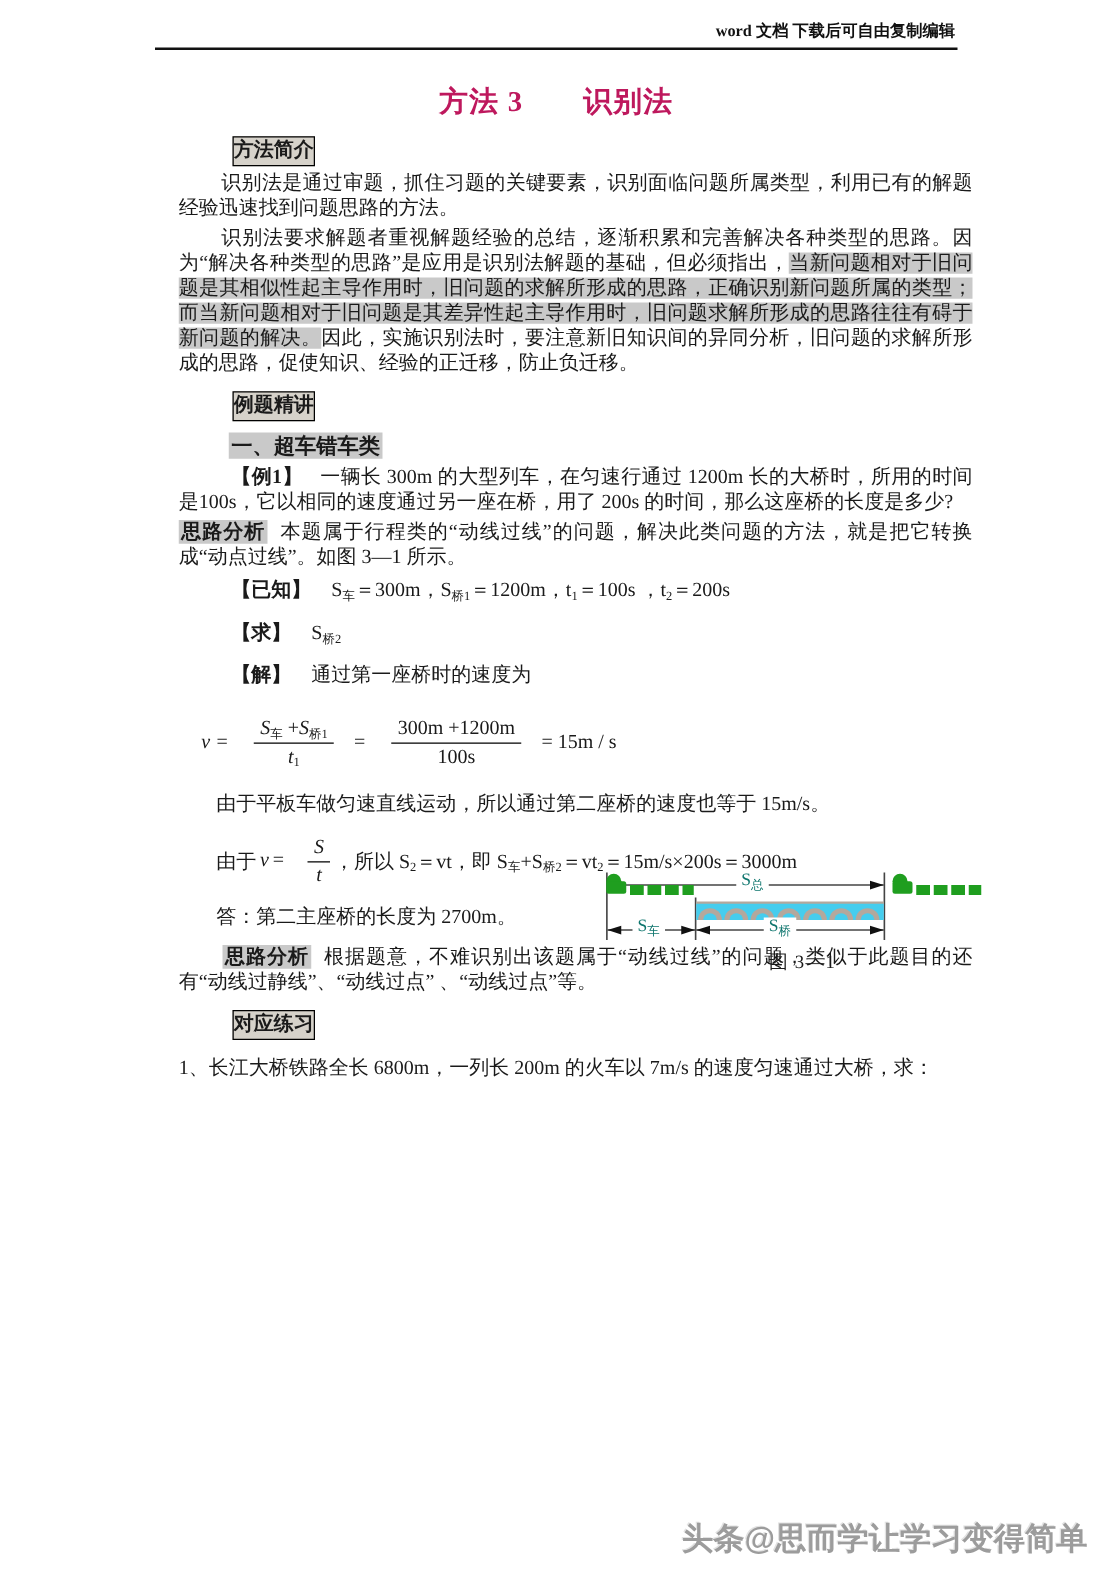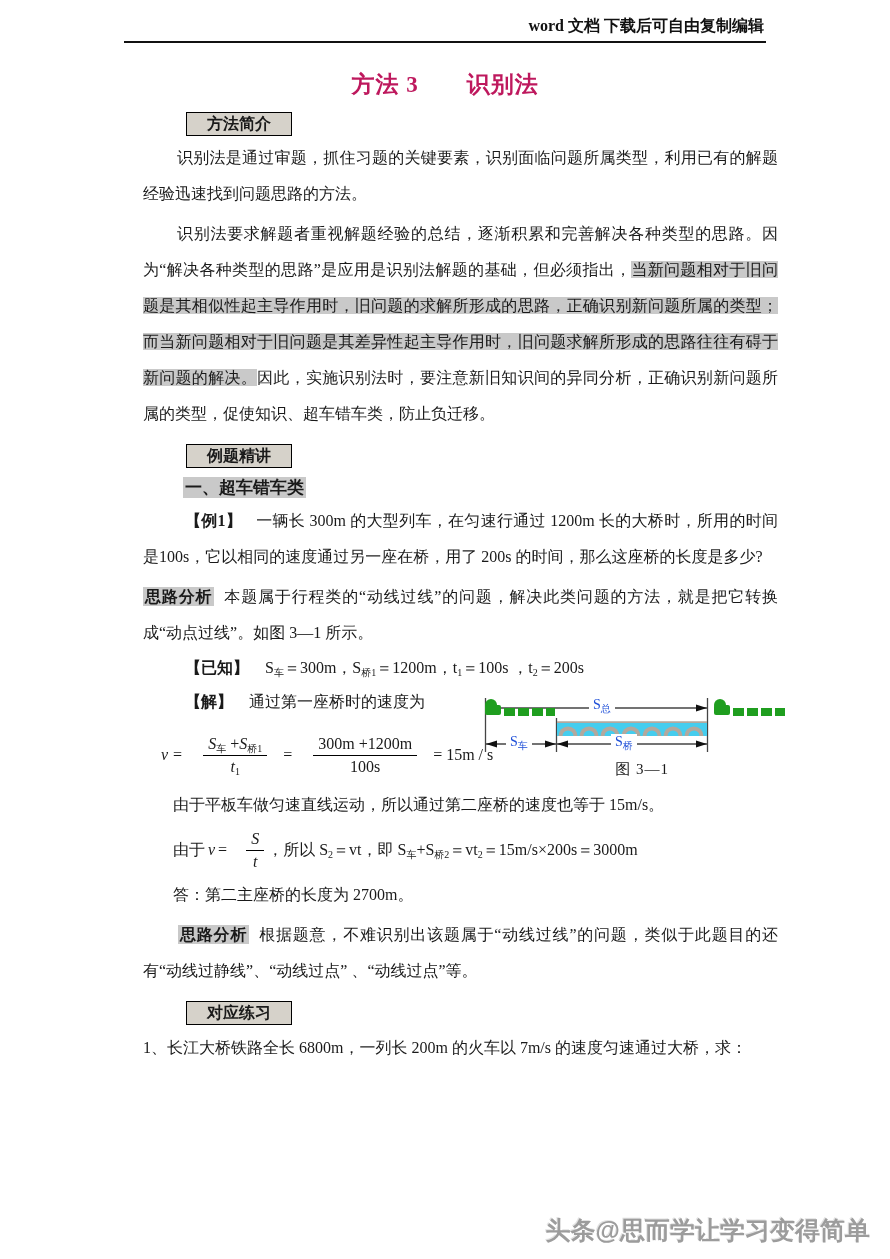--- a/index.html
+++ b/index.html
@@ -1,34 +1,34 @@
 <!DOCTYPE html>
 <html style="--c-highlight: #c9c9c9; --c-box-bg: #d6d2ca; --c-train: #1f9e1f; --c-bridge: #45cdee; --c-arch: #b3a89d; --c-watermark: #9c9c9c;"><head>
 <meta charset="utf-8">
 <style>
   html,body{margin:0;padding:0;background:#fff;}
   .page{
     position:relative;width:890px;height:1259px;background:#fff;overflow:hidden;
     font-family:"Liberation Serif","DejaVu Serif",serif;color:#1a1a1a;
   }
   .top-note{
-    padding:16px 126px 2px 0;text-align:right;font-weight:bold;font-size:16px;color:#111;
+    padding:16px 126px 2px 0;text-align:right;font-weight:bold;font-size:13px;color:#111;
   }
   .top-rule{margin:2px 124px 0 124px;border-top:2px solid #111;height:0;}
   .title{
     margin:26px 0 0 0;text-align:center;font-size:23px;font-weight:bold;color:#be185d;
     letter-spacing:1px;
   }
   .content{margin:0 100px 0 143px;font-size:16px;}
   .boxed-label{
-    display:inline-block;margin:12px 0 0 43px;padding:1px 20px;
+    display:inline-block;margin:12px 0 0 43px;padding:1px 0;
     border:1px solid #000;background:var(--c-box-bg,#d6d2ca);
     font-weight:bold;font-size:16px;line-height:20px;
   }
-  .para{margin:4px 12px 0 0;line-height:36px;text-align:justify;}
+  .para{margin:4px 12px 0 0;line-height:20px;text-align:justify;}
   .indent2{text-indent:34px;}
   .hl{background:var(--c-highlight,#c9c9c9);}
   .category{margin:8px 0 0 40px;font-weight:bold;font-size:17px;}
   .category .hl{padding:1px 2px;}
   .ex-label{font-weight:bold;margin-right:14px;}
   .tag-hl{font-weight:bold;background:var(--c-highlight,#c9c9c9);padding:1px 2px;margin-right:10px;}
   .kv{margin:0 0 0 42px;line-height:34px;}
   .kv b{margin-right:16px;}
   sub{font-size:10px;line-height:0;vertical-align:-3px;}
   em{font-style:italic;}
@@ -39,21 +39,21 @@
   .frac .den{display:block;padding-top:1px;}
   .sol-line{margin:0 0 0 30px;line-height:36px;}
   .sol-flex{margin:4px 0 4px 30px;display:flex;align-items:center;height:46px;}
   .sol-flex > *{margin-right:3px;}
   .analysis2{margin-top:4px;text-indent:35px;}
   .practice-item{margin:6px 0 0 0;line-height:34px;}
   
   .figure{position:absolute;left:481px;top:694px;width:322px;}
   .fig-wrap{position:relative;width:322px;height:62px;}
   .fig-label{
-    position:absolute;background:#fff;padding:0 4px;font-size:14px;line-height:16px;color:#1d4ed8;
+    position:absolute;background:#fff;padding:0 4px;font-size:14px;line-height:16px;color:#0f766e;
   }
   .fig-caption{margin-top:4px;text-align:center;font-size:15px;letter-spacing:1px;}
   .ln{stroke:#444;stroke-width:1.3;fill:none;}
   .blk{fill:#111;}
   .train{fill:var(--c-train,#1f9e1f);}
   .bridge{fill:var(--c-bridge,#45cdee);}
   .archln{stroke:var(--c-arch,#b3a89d);stroke-width:2.5;fill:none;}
   .arch{fill:var(--c-arch,#b3a89d);}
   .arch-in{fill:var(--c-bridge,#45cdee);}
   .watermark{
@@ -71,32 +71,33 @@
   <div class="top-rule"></div>
 
   <h1 class="title">方法 3　　识别法</h1>
 
   <div class="content">
 
     <div class="boxed-label">方法简介</div>
 
     <p class="para indent2">识别法是通过审题，抓住习题的关键要素，识别面临问题所属类型，利用已有的解题经验迅速找到问题思路的方法。</p>
 
-    <p class="para indent2"><span>识别法要求解题者重视解题经验的总结，逐渐积累和完善解决各种类型的思路。因为“解决各种类型的思路”是应用是识别法解题的基础，但必须指出，</span><span class="hl">当新问题相对于旧问题是其相似性起主导作用时，旧问题的求解所形成的思路，正确识别新问题所属的类型；而当新问题相对于旧问题是其差异性起主导作用时，旧问题求解所形成的思路往往有碍于新问题的解决。</span><span>因此，实施识别法时，要注意新旧知识间的异同分析，正确识别新问题所属的类型，促使知识、超车错车类，防止负迁移。</span></p>
+    <p class="para indent2"><span>识别法要求解题者重视解题经验的总结，逐渐积累和完善解决各种类型的思路。因为“解决各种类型的思路”是应用是识别法解题的基础，但必须指出，</span><span class="hl">当新问题相对于旧问题是其相似性起主导作用时，旧问题的求解所形成的思路，正确识别新问题所属的类型；而当新问题相对于旧问题是其差异性起主导作用时，旧问题求解所形成的思路往往有碍于新问题的解决。</span><span>因此，实施识别法时，要注意新旧知识间的异同分析，旧问题的求解所形成的思路，促使知识、经验的正迁移，防止负迁移。</span></p>
 
     <div class="boxed-label">例题精讲</div>
 
     <div class="category"><span class="hl">一、超车错车类</span></div>
 
     <p class="para" style="text-indent:42px;"><b class="ex-label">【例1】</b><span>一辆长 300m 的大型列车，在匀速行通过 1200m 长的大桥时，所用的时间是100s，它以相同的速度通过另一座在桥，用了 200s 的时间，那么这座桥的长度是多少?</span></p>
 
     <p class="para"><span class="tag-hl">思路分析</span><span>本题属于行程类的“动线过线”的问题，解决此类问题的方法，就是把它转换成“动点过线”。如图 3—1 所示。</span></p>
 
     <p class="kv"><b>【已知】</b><span><span>S</span><sub>车</sub><span>＝300m，S</span><sub>桥1</sub><span>＝1200m，t</span><sub>1</sub><span>＝100s ，t</span><sub>2</sub><span>＝200s</span></span></p>
 
+    <p class="kv"><b>【求】</b><span><span>S</span><sub>桥2</sub></span></p>
 
     <p class="kv"><b>【解】</b><span>通过第一座桥时的速度为</span></p>
 
     <div class="formula">
       <em>v</em>
         <span>=</span>
         <span class="frac">
           <span class="num"><em>S</em><sub>车</sub><span> +</span><em>S</em><sub>桥1</sub></span>
           <span class="den"><em>t</em><sub>1</sub></span>
         </span>

